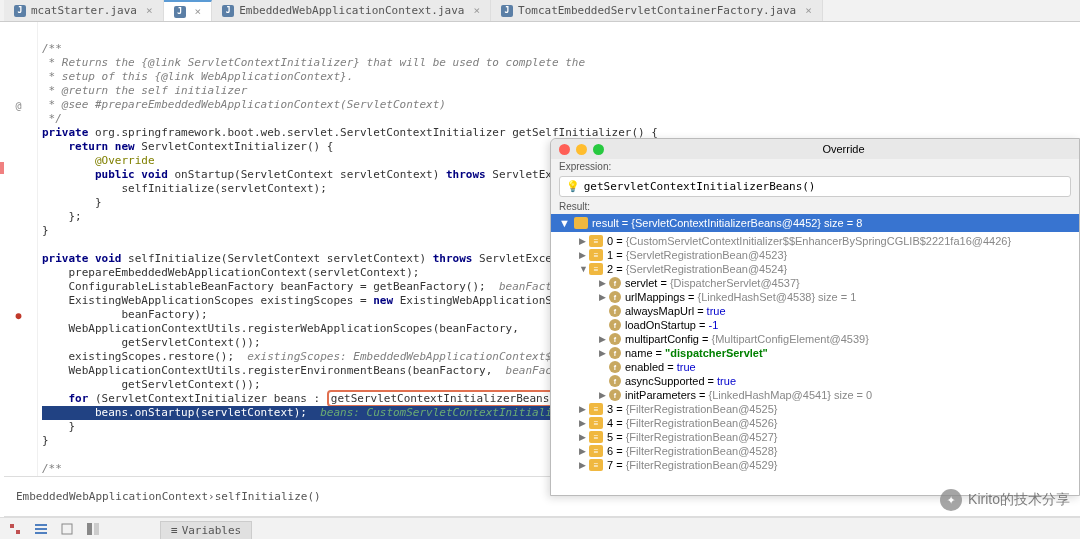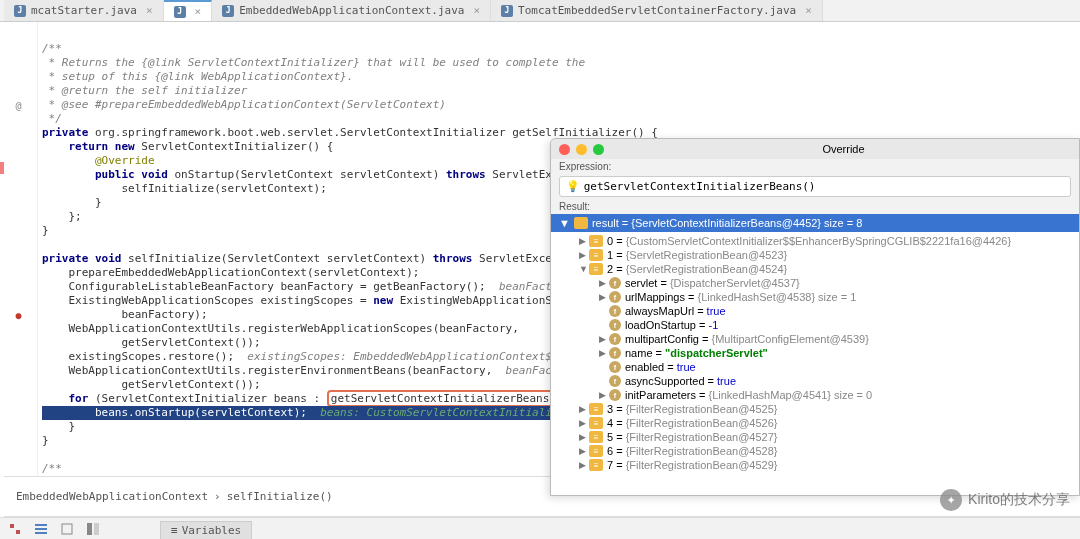--- a/index.html
+++ b/index.html
@@ -12,21 +12,21 @@
 .editor { display: flex; height: 475px; position: relative; }
 .gutter { width: 38px; background: #fff; border-right: 1px solid #f0f0f0; padding-top: 6px; }
 .gutter-mark { height: 14px; display: flex; align-items: center; justify-content: center; font-size: 10px; }
 .code { flex: 1; padding: 6px 0 0 4px; line-height: 14px; color: #333; white-space: pre; position: relative; }
 .comment { color: #808080; font-style: italic; }
 .kw { color: #000080; font-weight: bold; }
 .anno { color: #808000; margin-top: 47px; }
 .hl-call { border: 2px solid #e07050; border-radius: 4px; padding: 0 2px; }
 .hl-line { background: #214283; color: #fff; display: inline-block; }
 .hl-hint { color: #6aab73; font-style: italic; }
-.breadcrumb { position: absolute; bottom: 22px; left: 4px; right: 0; background: #fff; border-top: 1px solid #ddd; border-bottom: 1px solid #ddd; padding: 13px 12px; font-size: 11px; color: #555; display: flex; align-items: center; gap: 6px; }
+.breadcrumb { position: absolute; bottom: 22px; left: 4px; right: 0; background: #fff; border-top: 1px solid #ddd; border-bottom: 1px solid #ddd; padding: 13px 12px; font-size: 11px; color: #555; display: flex; align-items: center; }
 .toolbar { position: absolute; bottom: 0; left: 0; right: 0; height: 22px; background: #f2f2f2; display: flex; align-items: center; padding: 0 8px; gap: 12px; border-top: 1px solid #ddd; }
 .tb-icon { width: 14px; height: 14px; display: inline-block; }
 .eval-panel { position: absolute; top: 138px; right: 0; width: 530px; height: 358px; background: #f2f2f2; border: 1px solid #bbb; border-radius: 6px 0 0 0; box-shadow: -2px 2px 8px rgba(0,0,0,.15); display: flex; flex-direction: column; }
 .eval-title { display: flex; align-items: center; padding: 4px 8px; background: #e8e8e8; border-radius: 6px 0 0 0; }
 .traffic { display: flex; gap: 6px; margin-right: 12px; }
 .tl { width: 11px; height: 11px; border-radius: 50%; }
 .tl.r { background: #ff5f56; } .tl.y { background: #ffbd2e; } .tl.g { background: #27c93f; }
 .eval-section-label { padding: 2px 8px; font-size: 10px; color: #555; font-family: -apple-system, sans-serif; }
 .eval-input { margin: 2px 8px; padding: 3px 6px; background: #fff; border: 1px solid #ccc; border-radius: 3px; font-family: monospace; display: flex; align-items: center; gap: 4px; }
 .bulb { color: #c9a227; font-size: 11px; }

